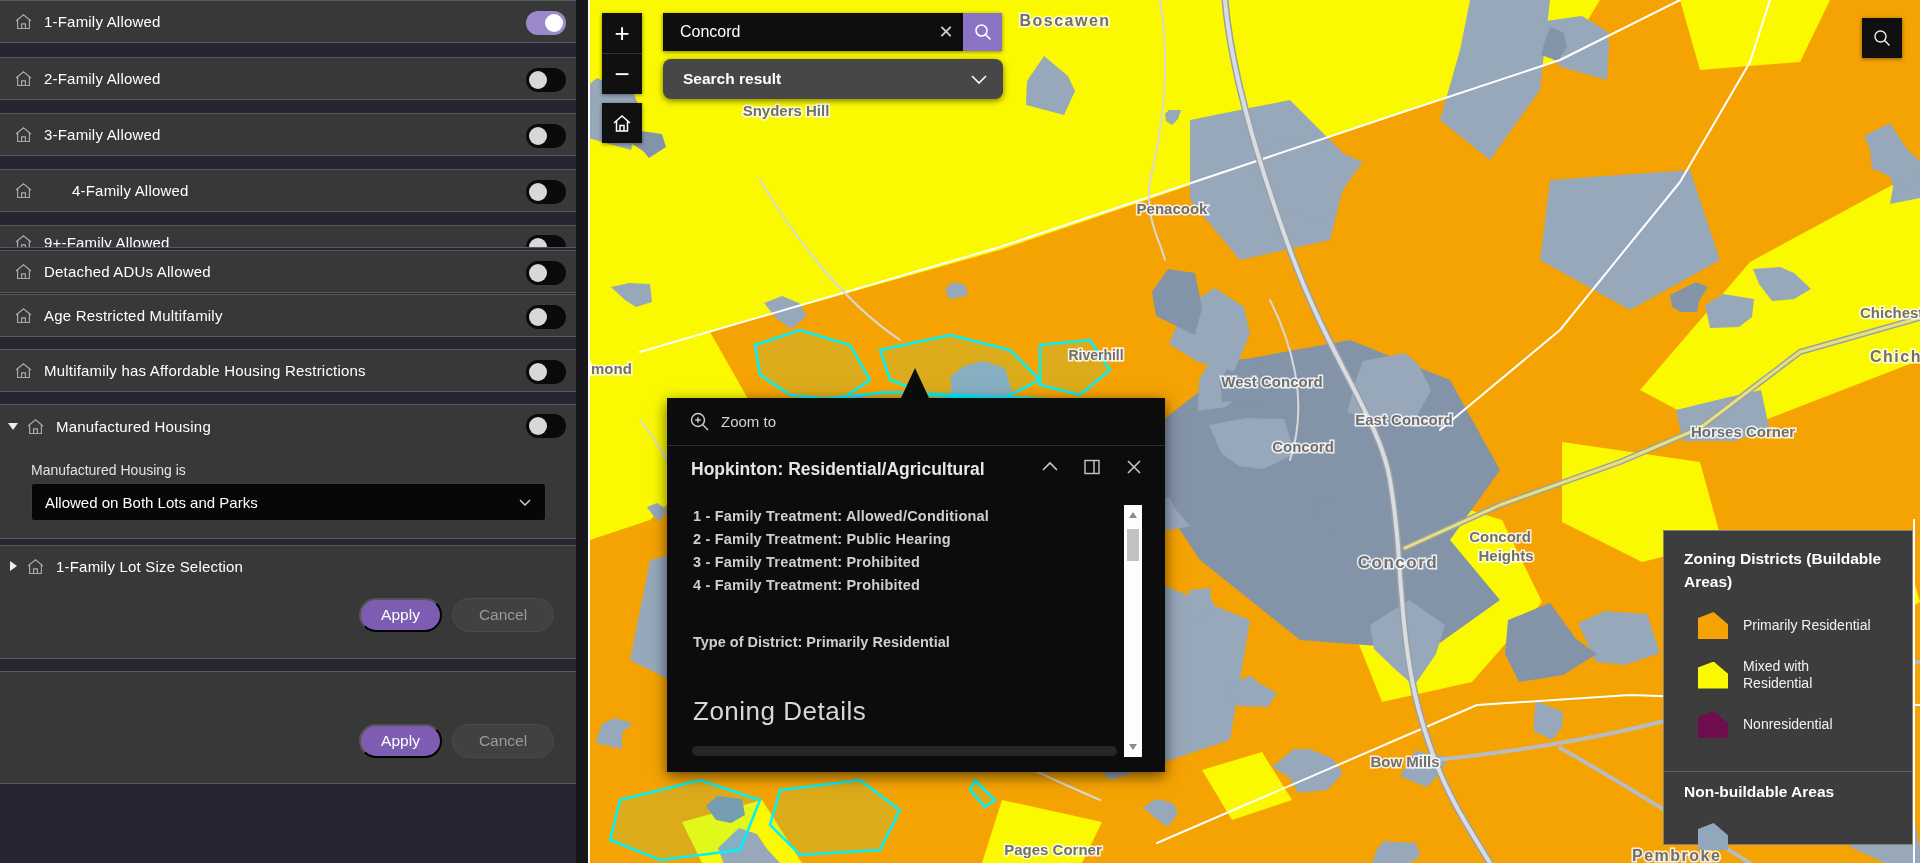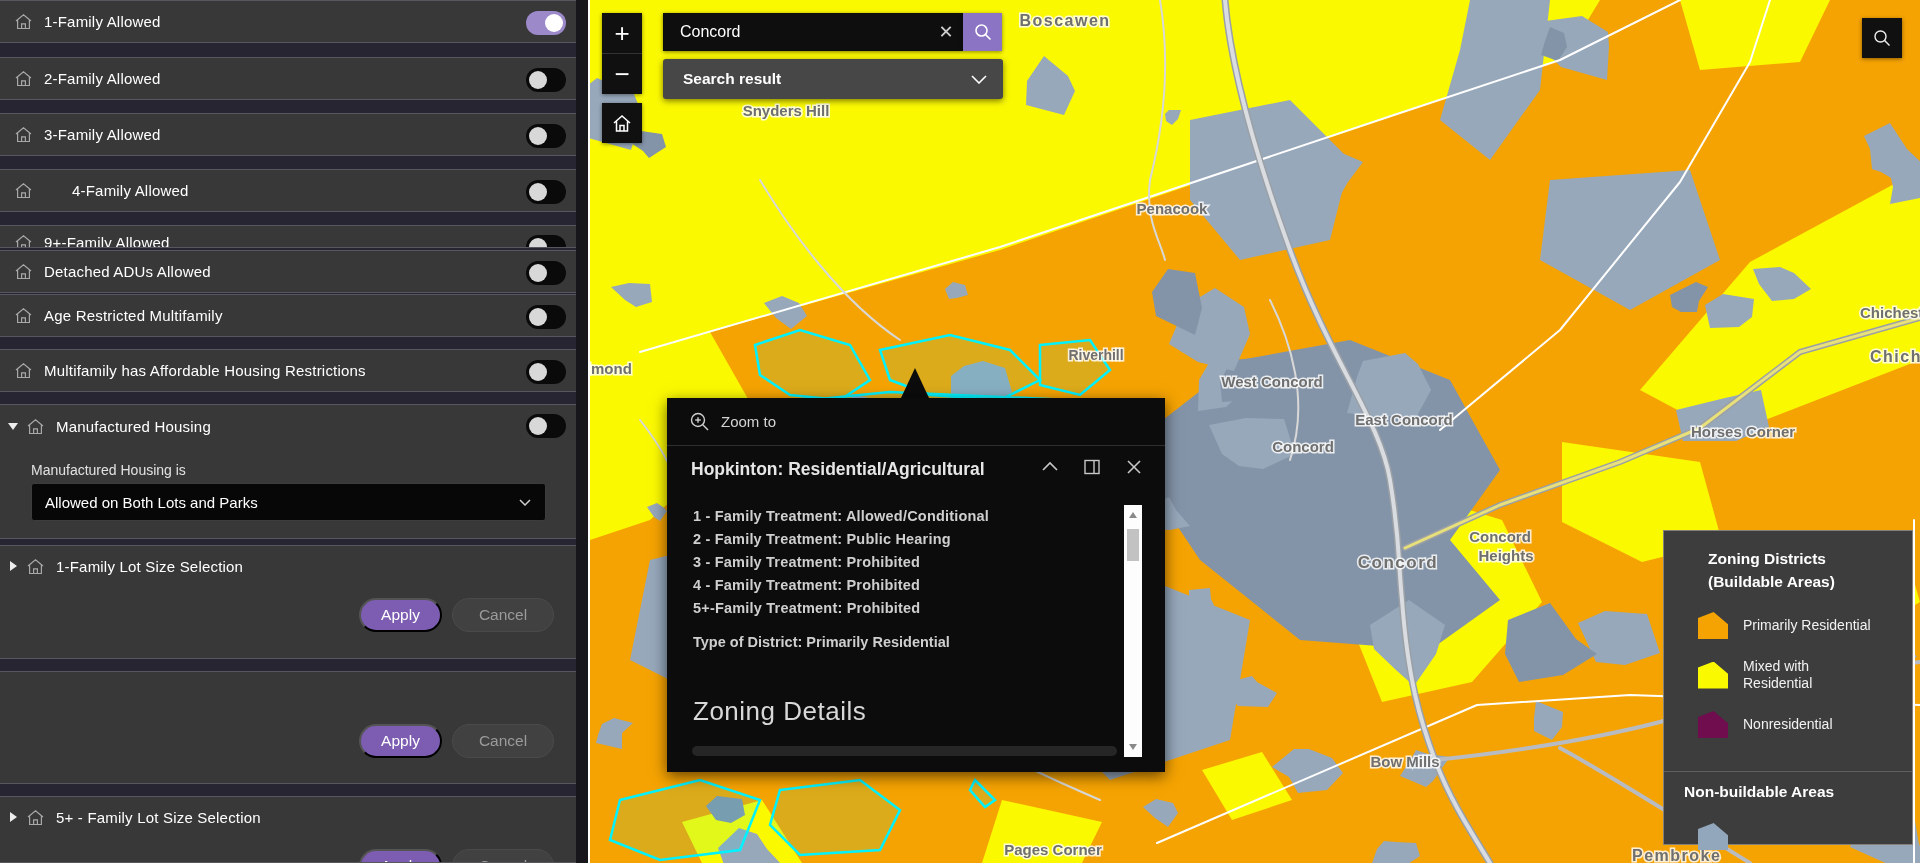--- a/index.html
+++ b/index.html
@@ -49,21 +49,21 @@
   .zoomstack .zbtn { width:40px; height:40px; color:#fff; font-size:26px; font-weight:300; display:flex; align-items:center; justify-content:center; }
   .zoomstack .zdiv { height:1px; background:#333; }
   .homebtn { left:12px; top:103px; width:40px; height:40px; }
 
   .searchbox { position:absolute; left:73px; top:13px; width:300px; height:38px; background:#0e0e0e;
                display:flex; align-items:center; box-shadow:0 1px 4px rgba(0,0,0,.5); }
   .searchbox input { flex:1; background:transparent; border:none; outline:none; color:#fff; font-size:16px;
                      padding-left:17px; font-family:"Liberation Sans",sans-serif; }
   .clear-x { width:34px; text-align:center; color:#cfcfcf; font-size:18px; cursor:pointer; }
   .searchgo { position:absolute; left:373px; top:13px; width:39px; height:38px; background:#8b74c4; }
-  .searchresult { position:absolute; left:73px; top:59px; width:340px; height:40px; background:#474747; border-radius:3px;
+  .searchresult { position:absolute; left:73px; top:59px; width:340px; height:40px; background:#474747; border-radius:8px;
                   display:flex; align-items:center; box-shadow:0 2px 6px rgba(0,0,0,.5); }
   .searchresult .txt { margin-left:20px; color:#fff; font-size:15.5px; font-weight:bold; }
   .searchresult .chev { position:absolute; right:16px; top:16px; }
   .tr-search { left:1272px; top:18px; width:40px; height:40px; }
 
   
   .anchor { position:absolute; left:311px; top:368px; width:0; height:0;
             border-left:14px solid transparent; border-right:14px solid transparent; border-bottom:30px solid #0c0c0c; z-index:9; }
   .popup { position:absolute; left:77px; top:398px; width:498px; height:374px; background:#0c0c0c; z-index:10;
            box-shadow:0 4px 14px rgba(0,0,0,.6); }
@@ -79,21 +79,21 @@
   .popup .zheading { position:absolute; left:26px; top:298px; color:#d8d8d8; font-size:26px; letter-spacing:.5px; }
   .popup .hscroll { position:absolute; left:25px; top:348px; width:425px; height:10px; background:#262626; border-radius:5px; }
   .vscroll { position:absolute; left:457px; top:107px; width:18px; height:252px; background:#fdfdfd; }
   .vscroll .thumb { position:absolute; left:3px; top:24px; width:12px; height:32px; background:#c2c2c2; }
   .vscroll .up { position:absolute; left:5px; top:7px; width:0;height:0; border-left:4px solid transparent;border-right:4px solid transparent;border-bottom:6px solid #8a8a8a; }
   .vscroll .dn { position:absolute; left:5px; bottom:7px; width:0;height:0; border-left:4px solid transparent;border-right:4px solid transparent;border-top:6px solid #8a8a8a; }
 
   
   .legend { position:absolute; left:1073px; top:530px; width:250px; height:315px; background:#3d3d3d;
             border:1px solid #84807a; z-index:8; padding:16px 20px; }
-  .legend .ltitle { color:#fff; font-size:15.5px; font-weight:bold; line-height:23px;margin-left:24px; }
+  .legend .ltitle { color:#fff; font-size:15.5px; font-weight:bold; line-height:23px; }
   .litem { display:flex; align-items:center; margin-top:19px; margin-left:14px; }
   .swatch { width:30px; height:27px; flex:0 0 auto; clip-path:polygon(0 22%, 52% 0, 100% 45%, 100% 100%, 0 100%); }
   .litem .llbl { margin-left:15px; color:#f2f2f2; font-size:14px; line-height:17px; }
   .ldivider { position:absolute; left:0; top:240px; width:248px; height:1px; background:#5f5f5f; }
   .l2title { position:absolute; left:20px; top:252px; color:#fff; font-size:15.5px; font-weight:bold; }
   .l2swatch { position:absolute; left:34px; top:292px; }
 </style>
 </head>
 <body>
 
@@ -202,35 +202,20 @@
             <path d="M2 8 L9.5 1.8 L17 8 M3.6 7.2 V15.5 H15.4 V7.2 M7.6 15.5 V10.8 H11.4 V10.8 V15.5" fill="none" stroke="#a8a8a8" stroke-width="1.2"></path>
           </svg>
           <span class="lbl">1-Family Lot Size Selection</span>
         </div>
         <div class="btnrow">
           <button class="btn apply">Apply</button>
           <button class="btn cancel">Cancel</button>
         </div>
       </div>
       <div class="panel" style="top: 671px; height: 113px;">
-        <div class="btnrow">
-          <button class="btn apply">Apply</button>
-          <button class="btn cancel">Cancel</button>
-        </div>
-      </div>
-      <div class="panel" style="top: 796px; height: 67px;">
-        <div class="hdr" style="height:40px">
-          <span class="caret-wrap">
-            <span class="caret-right"></span>
-          </span>
-          <svg class="house" width="19" height="17" viewBox="0 0 19 17" style="margin-left: 0px;">
-            <path d="M2 8 L9.5 1.8 L17 8 M3.6 7.2 V15.5 H15.4 V7.2 M7.6 15.5 V10.8 H11.4 V10.8 V15.5" fill="none" stroke="#a8a8a8" stroke-width="1.2"></path>
-          </svg>
-          <span class="lbl">5+ - Family Lot Size Selection</span>
-        </div>
         <div class="btnrow">
           <button class="btn apply">Apply</button>
           <button class="btn cancel">Cancel</button>
         </div>
       </div>
     </aside>
   <div class="scroll-strip"></div>
   <div class="map-border"></div>
 
   <div class="map" id="map">
@@ -407,21 +392,20 @@
             <line x1="3" y1="3" x2="15" y2="15" stroke="#c8c8c8" stroke-width="1.6"></line>
             <line x1="15" y1="3" x2="3" y2="15" stroke="#c8c8c8" stroke-width="1.6"></line>
           </svg>
         </div>
       </div>
       <div class="body" id="popup-lines">
           <div class="ln">1 - Family Treatment: Allowed/Conditional</div>
           <div class="ln">2 - Family Treatment: Public Hearing</div>
           <div class="ln">3 - Family Treatment: Prohibited</div>
           <div class="ln">4 - Family Treatment: Prohibited</div>
-          <div class="ln">5+-Family Treatment: Prohibited</div>
         </div>
       <div class="district">Type of District: Primarily Residential</div>
       <div class="zheading">Zoning Details</div>
       <div class="hscroll"></div>
       <div class="vscroll">
         <div class="up"></div>
         <div class="thumb"></div>
         <div class="dn"></div>
       </div>
     </div>

